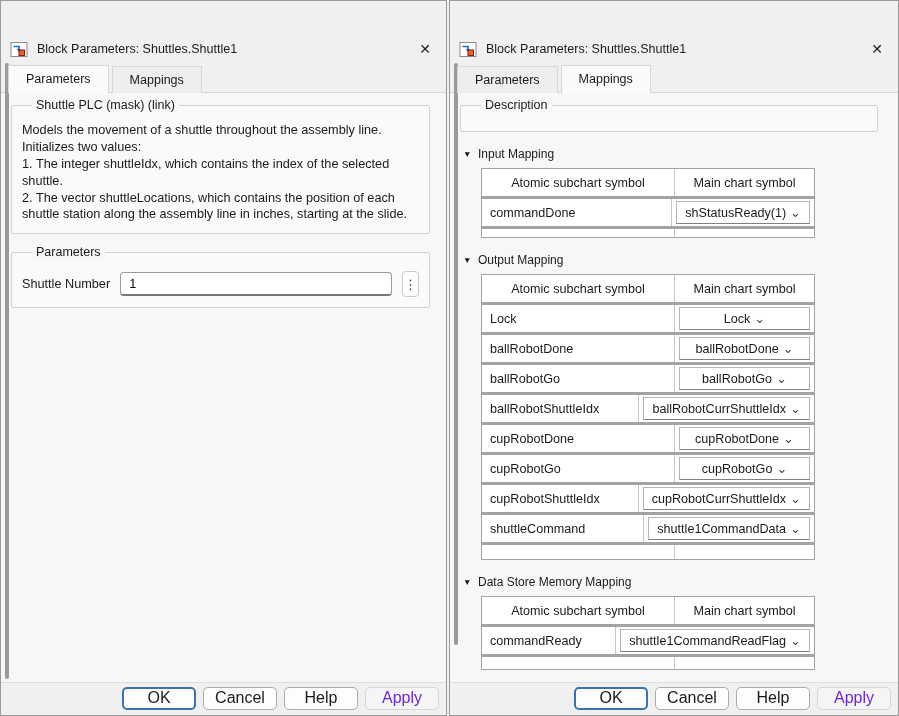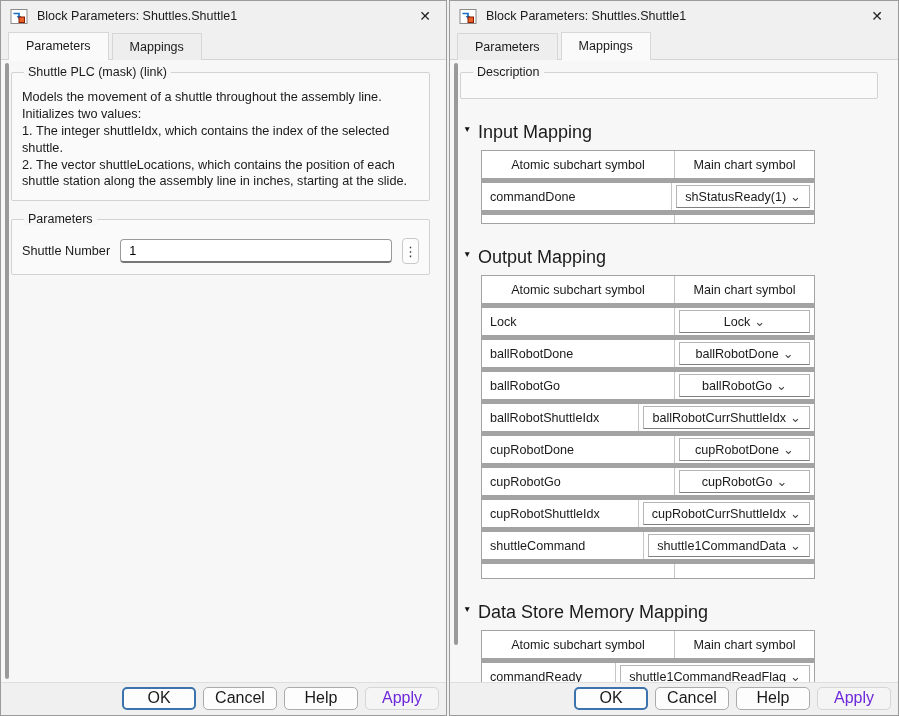--- a/index.html
+++ b/index.html
@@ -6,62 +6,62 @@
   html,body { width:899px; height:716px; overflow:hidden; }
   body { font-family:"Liberation Sans", sans-serif; color:#1a1a1a; background:#d9d9d9; }
   #stage { position:relative; width:899px; height:716px; background:#f0f0f0; }
 
   .window { position:absolute; top:0; height:716px; background:#f0f0f0;
             border:1px solid #9b9b9b; display:flex; flex-direction:column; }
   #win-left  { left:0;   width:447px; }
   #win-right { left:449px; width:450px; }
 
   
-  .titlebar { flex:none; height:30px; display:flex; align-items:center; padding:0 8px 0 9px; }
+  .titlebar { flex:none; height:30px; display:flex; align-items:center; padding:0 8px 0 9px;margin-top:33px; }
   .app-icon { width:18px; height:15px; flex:none; }
   .title-text { flex:1; font-size:12.5px; margin-left:9px; white-space:nowrap; overflow:hidden; }
   .close-btn { font-size:14px; color:#222; padding:1px 7px; cursor:default; }
 
   
   .tabbar { flex:none; height:29px; display:flex; align-items:flex-end; padding-left:7px; position:relative; }
   .tabbar::after { content:""; position:absolute; left:0; right:0; bottom:0; height:1px; background:#d4d4d4; }
   .tab { font-size:12.5px; padding:6px 17px 6px; border:1px solid #d7d7d7; border-bottom:none;
          background:#eeeeee; margin-right:3px; position:relative; z-index:1; }
   .tab.active { background:#fafafa; z-index:3; padding-bottom:7px; }
   .tab.active::after { content:""; position:absolute; left:0; right:0; bottom:-1px; height:1px; background:#fafafa; }
 
   
   .content { flex:1; position:relative; background:#f7f7f7; overflow:hidden; }
 
   .groupbox { position:relative; border:1px solid #d2d2d2; border-radius:2px; background:#fafafa; }
-  .groupbox-label { position:absolute; top:-8px; left:12px; padding:0 4px; font-size:12.5px;
+  .groupbox-label { position:absolute; top:-8px; left:20px; padding:0 4px; font-size:12.5px;
                     background:#f7f7f7; white-space:nowrap; }
 
   
   .mask-box { margin:12px 16px 0 10px; padding:16px 10px 10px; }
   .mask-desc { font-size:12.7px; line-height:1.33; white-space:pre-line; }
   .params-box { margin:18px 16px 0 10px; padding:18px 10px 10px; }
   .param-row { display:flex; align-items:center; gap:10px; }
   .param-label { font-size:12.7px; white-space:nowrap; }
   .param-input { flex:1; height:24px; font-family:"Liberation Sans",sans-serif; font-size:12.7px;
                  padding:0 8px; background:#fff; border:1px solid #9a9a9a; border-bottom:2px solid #767676;
                  border-radius:4px; outline:none; }
   .menu-btn { width:17px; height:26px; border:1px solid #c9c9c9; border-radius:4px; background:#fdfdfd;
               font-size:13px; color:#333; display:flex; align-items:center; justify-content:center; }
 
   
   .desc-box { margin:12px 20px 0 10px; padding:15px 10px 10px; }
   .desc-text { font-size:12.7px; line-height:1.33; }
 
   .section-header { display:flex; align-items:center; margin:15px 0 7px 13px; cursor:default; }
   .tri { width:15px; font-size:8.5px; color:#111; flex:none; }
-  .section-title { font-size:18px;margin-top:8px; }
+  .section-title { font-size:12px; }
 
   .map-table { margin-left:31px; width:334px; border:1px solid #a3a3a3; background:#fff; }
-  .t-row { display:flex; border-top:5px solid #a3a3a3; }
+  .t-row { display:flex; border-top:3px solid #a3a3a3; }
   .t-row:first-child { border-top:none; }
   .t-head .t-cell { justify-content:center; font-size:12.6px; padding:6px 4px; }
   .t-cell { display:flex; align-items:center; min-height:27px; }
   .t-left { width:193px; border-right:1px solid #c6c6c6; padding:4px 8px; font-size:12.6px; }
   .t-right { flex:1; padding:2px 4px; }
   .combo { flex:1; height:23px; background:#fff; border:1px solid #b5b5b5; border-bottom-color:#808080;
            display:flex; align-items:center; justify-content:center; padding:0 8px; font-size:12.6px; }
   .combo .chev { color:#444; font-size:13px; line-height:0.6; margin-left:4px; }
   .t-filler-1 .t-cell { min-height:6px; }
   .t-filler-2 .t-cell { min-height:14px; }

